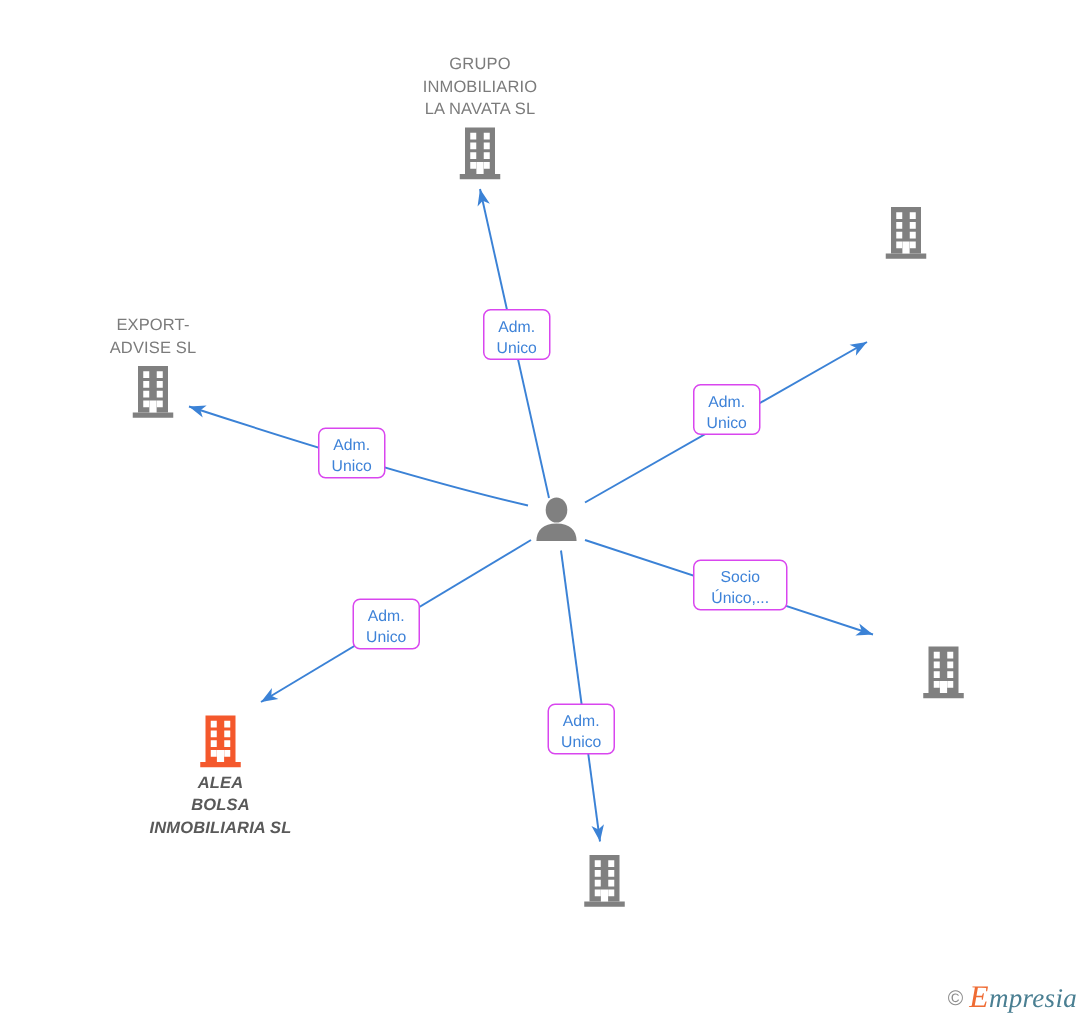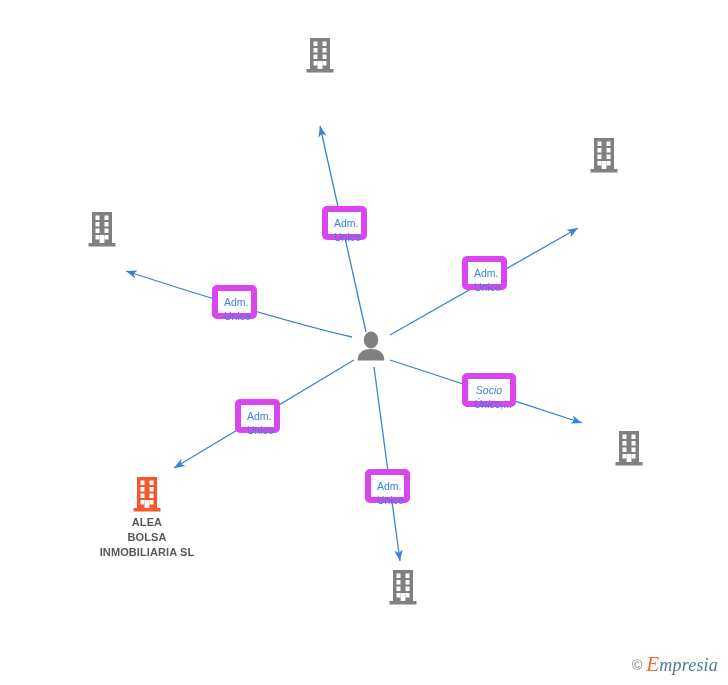--- a/index.html
+++ b/index.html
@@ -50,21 +50,21 @@
     line-height: 15px;
   }
   .person .label {
     font-size: 11.5px;
     line-height: 15px;
     color: #8a8a8a;
   }
   .edge-label {
     position: absolute;
     box-sizing: border-box;
-    border: 6px solid #d946ef;
+    border: 1px solid #d946ef;
     border-radius: 5px;
     background: #ffffff;
     color: #3d82d8;
     font-size: 10.5px;
     line-height: 14px;
     text-align: center;
     padding: 4px 6px 5px 6px;
     white-space: pre-line;
   }
   #watermark {
@@ -111,20 +111,23 @@
         <path d="M0,0 L-11,-4.2 L-8,0 L-11,4.2 Z" fill="#3b82d6" transform="translate(578,228) rotate(-30)"></path>
         <path d="M0,0 L-11,-4.2 L-8,0 L-11,4.2 Z" fill="#3b82d6" transform="translate(126,271) rotate(198)"></path>
         <path d="M0,0 L-11,-4.2 L-8,0 L-11,4.2 Z" fill="#3b82d6" transform="translate(582,423) rotate(18)"></path>
         <path d="M0,0 L-11,-4.2 L-8,0 L-11,4.2 Z" fill="#3b82d6" transform="translate(174,468) rotate(149)"></path>
         <path d="M0,0 L-11,-4.2 L-8,0 L-11,4.2 Z" fill="#3b82d6" transform="translate(400,561) rotate(82)"></path>
       </g>
   </svg>
 
   <div id="nodes-layer">
       <div class="node label-above" style="left: 320px; top: 36px;">
+        <div class="label">GRUPO
+INMOBILIARIO
+LA NAVATA SL</div>
         <span class="icon-wrap"><svg width="30" height="38" viewBox="0 0 30 38">
             <g fill="#808080">
               <rect x="5" y="2" width="20" height="31"></rect>
               <rect x="1.5" y="33" width="27" height="3.5"></rect>
               <rect x="8.5" y="5.5" width="4" height="4.5" fill="#ffffff"></rect>
               <rect x="8.5" y="12" width="4" height="4.5" fill="#ffffff"></rect>
               <rect x="8.5" y="18.5" width="4" height="4.5" fill="#ffffff"></rect>
               <rect x="8.5" y="25" width="4" height="4.5" fill="#ffffff"></rect>
               <rect x="17.5" y="5.5" width="4" height="4.5" fill="#ffffff"></rect>
               <rect x="17.5" y="12" width="4" height="4.5" fill="#ffffff"></rect>
@@ -145,20 +148,22 @@
               <rect x="8.5" y="25" width="4" height="4.5" fill="#ffffff"></rect>
               <rect x="17.5" y="5.5" width="4" height="4.5" fill="#ffffff"></rect>
               <rect x="17.5" y="12" width="4" height="4.5" fill="#ffffff"></rect>
               <rect x="17.5" y="18.5" width="4" height="4.5" fill="#ffffff"></rect>
               <rect x="17.5" y="25" width="4" height="4.5" fill="#ffffff"></rect>
               <rect x="12.6" y="25" width="4.8" height="8" fill="#ffffff"></rect>
             </g>
           </svg></span>
       </div>
       <div class="node label-above" style="left: 102px; top: 210px;">
+        <div class="label">EXPORT-
+ADVISE SL</div>
         <span class="icon-wrap"><svg width="30" height="38" viewBox="0 0 30 38">
             <g fill="#808080">
               <rect x="5" y="2" width="20" height="31"></rect>
               <rect x="1.5" y="33" width="27" height="3.5"></rect>
               <rect x="8.5" y="5.5" width="4" height="4.5" fill="#ffffff"></rect>
               <rect x="8.5" y="12" width="4" height="4.5" fill="#ffffff"></rect>
               <rect x="8.5" y="18.5" width="4" height="4.5" fill="#ffffff"></rect>
               <rect x="8.5" y="25" width="4" height="4.5" fill="#ffffff"></rect>
               <rect x="17.5" y="5.5" width="4" height="4.5" fill="#ffffff"></rect>
               <rect x="17.5" y="12" width="4" height="4.5" fill="#ffffff"></rect>
@@ -178,21 +183,21 @@
               <rect x="8.5" y="18.5" width="4" height="4.5" fill="#ffffff"></rect>
               <rect x="8.5" y="25" width="4" height="4.5" fill="#ffffff"></rect>
               <rect x="17.5" y="5.5" width="4" height="4.5" fill="#ffffff"></rect>
               <rect x="17.5" y="12" width="4" height="4.5" fill="#ffffff"></rect>
               <rect x="17.5" y="18.5" width="4" height="4.5" fill="#ffffff"></rect>
               <rect x="17.5" y="25" width="4" height="4.5" fill="#ffffff"></rect>
               <rect x="12.6" y="25" width="4.8" height="8" fill="#ffffff"></rect>
             </g>
           </svg></span>
       </div>
-      <div class="node label-below highlight" style="left: 147px; top: 475px;">
+      <div class="node label-below highlight" style="left: 147px; top: 475px; font-style: italic;">
         <span class="icon-wrap"><svg width="30" height="38" viewBox="0 0 30 38">
             <g fill="#f4582c">
               <rect x="5" y="2" width="20" height="31"></rect>
               <rect x="1.5" y="33" width="27" height="3.5"></rect>
               <rect x="8.5" y="5.5" width="4" height="4.5" fill="#ffffff"></rect>
               <rect x="8.5" y="12" width="4" height="4.5" fill="#ffffff"></rect>
               <rect x="8.5" y="18.5" width="4" height="4.5" fill="#ffffff"></rect>
               <rect x="8.5" y="25" width="4" height="4.5" fill="#ffffff"></rect>
               <rect x="17.5" y="5.5" width="4" height="4.5" fill="#ffffff"></rect>
               <rect x="17.5" y="12" width="4" height="4.5" fill="#ffffff"></rect>
@@ -231,21 +236,21 @@
           </svg></span>
       </div>
     </div>
   <div id="edge-labels-layer">
       <div class="edge-label" style="left: 322px; top: 206px; width: 45px; height: 34px;">Adm.
 Unico</div>
       <div class="edge-label" style="left: 462px; top: 256px; width: 45px; height: 34px;">Adm.
 Unico</div>
       <div class="edge-label" style="left: 212px; top: 285px; width: 45px; height: 34px;">Adm.
 Unico</div>
-      <div class="edge-label" style="left: 462px; top: 373px; width: 54px; height: 34px; font-style: italic;">Socio
+      <div class="edge-label" style="left: 462px; top: 373px; width: 63px; height: 34px;">Socio
 Único,...</div>
       <div class="edge-label" style="left: 235px; top: 399px; width: 45px; height: 34px;">Adm.
 Unico</div>
       <div class="edge-label" style="left: 365px; top: 469px; width: 45px; height: 34px;">Adm.
 Unico</div>
     </div>
 
   <div id="watermark">
     <span class="copy">©</span>
     <span class="brand"><span class="cap">E</span><span>mpresia</span></span>

